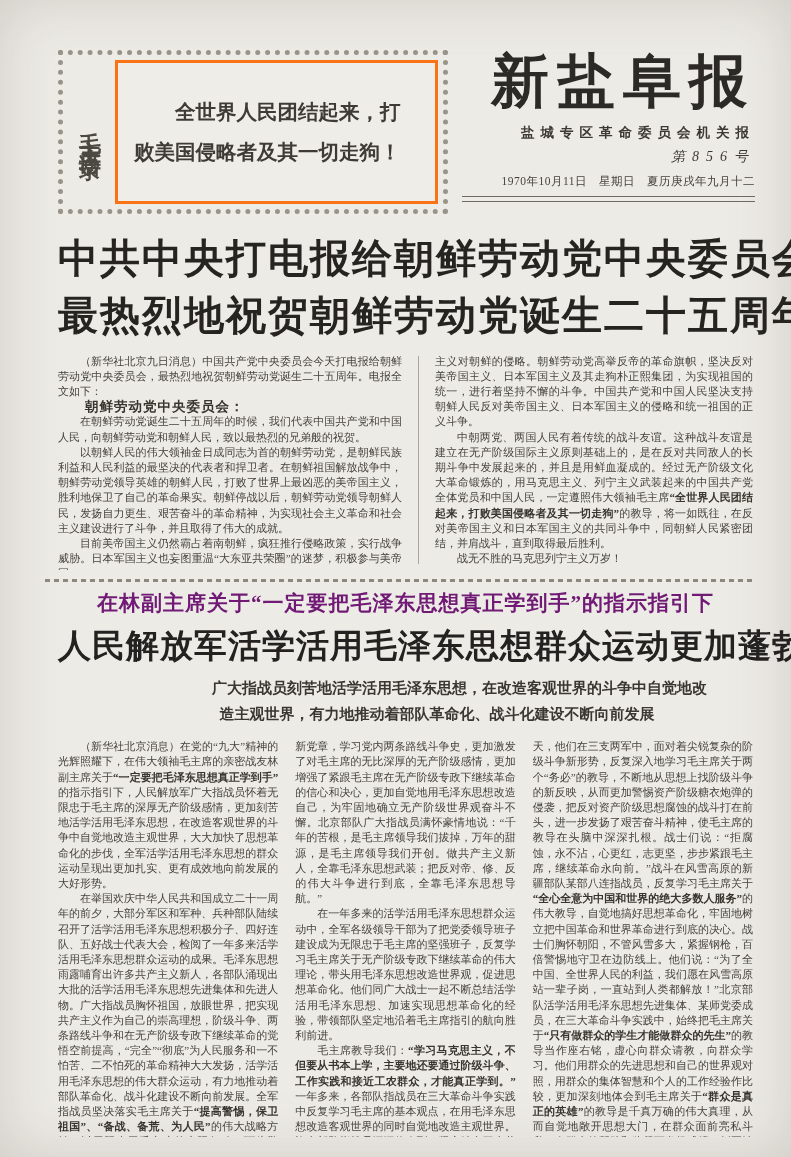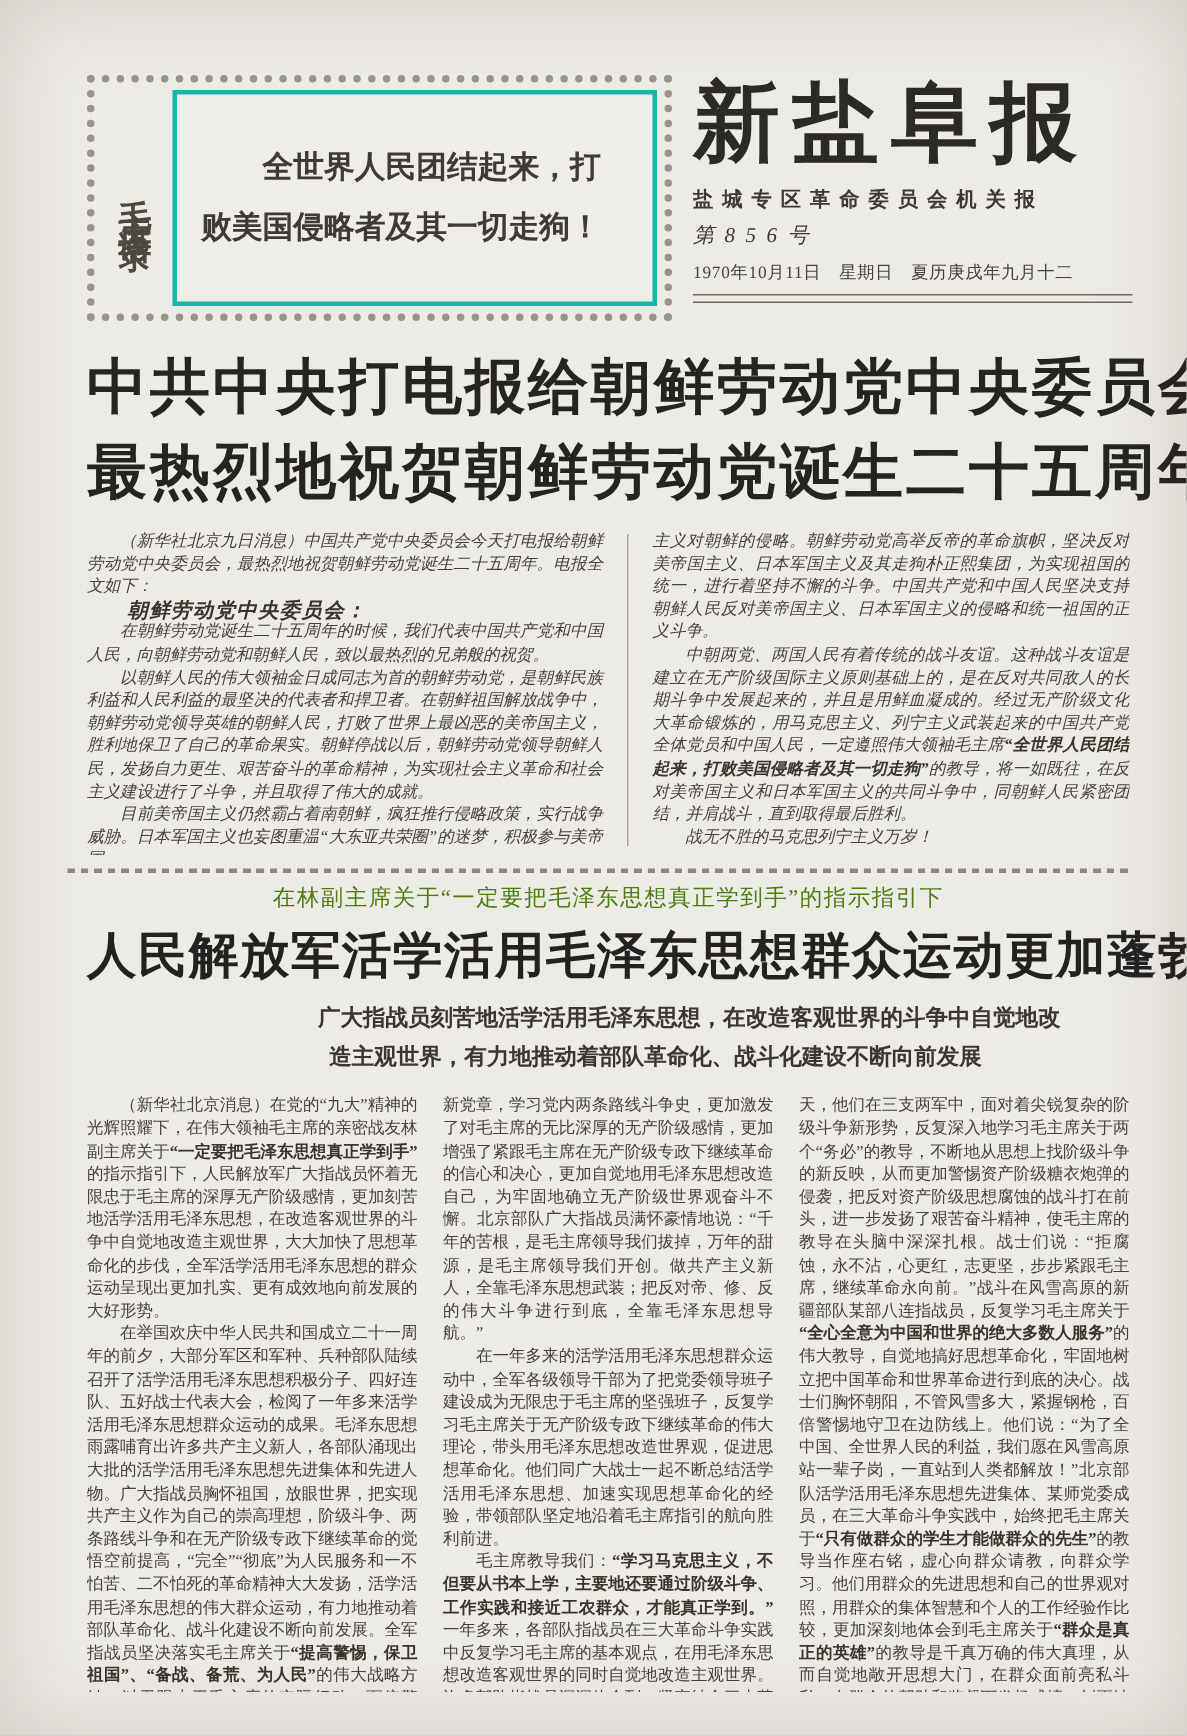--- a/index.html
+++ b/index.html
@@ -19,66 +19,66 @@
     border:5px dotted #99948a;background:#ecebe5;
     display:flex;padding:5px;
   }
   .qlabel{width:44px;display:flex;align-items:center;justify-content:center;}
   .qlabel span{
     writing-mode:vertical-rl;text-orientation:upright;
     font-family:"Liberation Sans", sans-serif;font-weight:700;
     font-size:22px;letter-spacing:7px;color:#4c4842;
   }
   .qinner{
-    flex:1;border:3px solid #14b8a6;margin-left:3px;
+    flex:1;border:3px solid #f97316;margin-left:3px;
     padding:8px 16px;display:flex;align-items:center;background:#efede8;
   }
   .qtext{
     font-family:"Liberation Sans", sans-serif;font-weight:700;
     font-size:20.5px;line-height:1.95;text-indent:2em;color:#3e3b36;margin:0;
   }
-  .masthead{flex:1;text-align:left;padding-top:2px;}
+  .masthead{flex:1;text-align:right;padding-top:2px;}
   .mast-title{
     font-family:"Liberation Serif", serif;font-weight:900;
     font-size:58px;letter-spacing:8px;line-height:1.05;color:#2c2a26;
     margin:0;white-space:nowrap;
   }
   .mast-sub{font-size:13.5px;letter-spacing:6px;margin-top:11px;color:#3c3934;font-weight:700;}
   .mast-issue{font-size:14px;letter-spacing:7px;margin-top:6px;color:#3c3934;font-style:italic;}
   .mast-date{font-size:11.5px;letter-spacing:.5px;margin-top:8px;color:#46433d;white-space:nowrap;}
   .mast-rule{margin-top:7px;height:4px;border-top:1px solid #6e6a61;border-bottom:1px solid #6e6a61;}
   
   .a1{margin:16px 38px 0 58px;}
   .a1-headline{
     text-align:center;font-family:"Liberation Sans", sans-serif;
     font-weight:900;font-size:40px;line-height:1.42;letter-spacing:2px;
     color:#262420;margin:0;white-space:nowrap;
   }
-  .a1-body{display:flex;margin-top:10px;height:216px;overflow:hidden;font-style:italic;}
+  .a1-body{display:flex;margin-top:10px;height:216px;overflow:hidden;}
   .a1-left{width:344px;flex:none;}
   .a1-gutter{width:1px;background:#aaa59b;margin:2px 16px 6px 16px;}
   .a1-right{flex:1;}
   .bodytext{font-size:11px;line-height:15.2px;text-align:justify;}
   .bodytext p{margin:0;text-indent:2em;}
   .bodytext p.cont{text-indent:0;}
   .salutation{
     font-size:13.5px;font-weight:700;color:#38352f;
     margin:2px 0;text-indent:0;letter-spacing:1px;
   }
   .b{font-weight:700;color:#38352f;}
   
   .divider{
     margin:9px 38px 0 45px;height:3px;
     background:repeating-linear-gradient(90deg,#8e897e 0 5px,transparent 5px 9px);
   }
   
   .a2{margin:7px 38px 0 58px;}
   .kicker{
-    text-align:center;font-weight:400;font-size:15px;letter-spacing:1px;
-    color:#4d7c0f;margin:0;white-space:nowrap;
+    text-align:center;font-weight:700;font-size:21px;letter-spacing:1px;
+    color:#701a75;margin:0;white-space:nowrap;
   }
   .a2-headline{
     text-align:center;font-family:"Liberation Sans", sans-serif;
     font-weight:900;font-size:33px;letter-spacing:1px;color:#242220;
     margin:7px 0 0 0;white-space:nowrap;
   }
   .deck{
     font-size:15px;font-weight:700;color:#3a3732;line-height:1.75;
     padding:6px 45px 0 108px;text-indent:3em;margin:0;text-align:center;
   }

